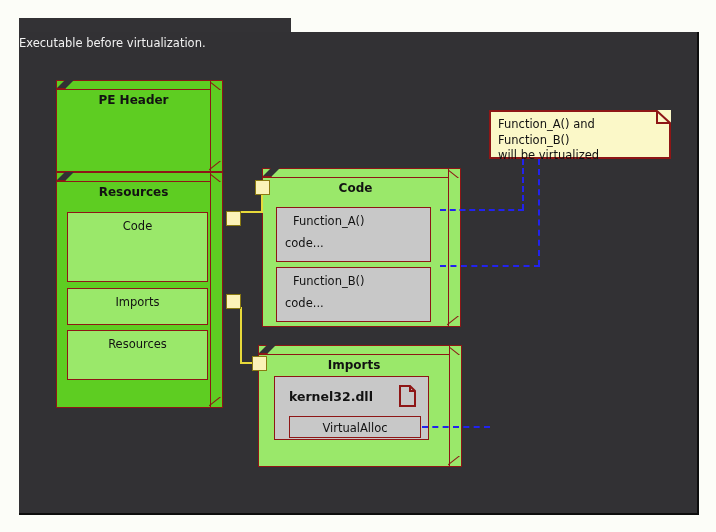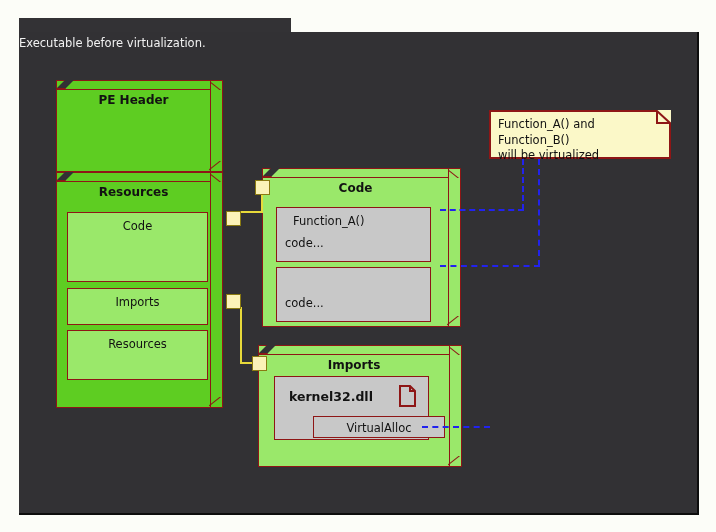--- a/index.html
+++ b/index.html
@@ -212,21 +212,20 @@
     width: 17px;
     height: 22px;
   }
 
   .import-fn {
     position: absolute;
     background: #c8c8c8;
     border: 1px solid #8e1616;
     box-sizing: border-box;
     z-index: 7;
-    margin-left: 24px;
   }
   .import-fn .t {
     position: absolute;
     left: 0;
     top: 4px;
     width: 100%;
     text-align: center;
     font-size: 11.5px;
     color: #121212;
   }
@@ -335,20 +334,21 @@
     <div class="bevel-tr"></div>
     <div class="bevel-br"></div>
     <div class="box-title">Code</div>
   </div>
 
   <div class="graybox" style="left:276px; top:207px; width:155px; height:55px;">
     <div class="fn-name">Function_A()</div>
     <div class="fn-code">code...</div>
   </div>
   <div class="graybox" style="left:276px; top:267px; width:155px; height:55px;">
+    <div class="fn-name">Function_B()</div>
     <div class="fn-code">code...</div>
   </div>
 
   <div class="box3d light" style="left:258px; top:345px; width:204px; height:122px;">
     <div class="side"></div>
     <div class="top-strip"></div>
     <div class="face"></div>
     <div class="bevel-tl"></div>
     <div class="bevel-tr"></div>
     <div class="bevel-br"></div>

